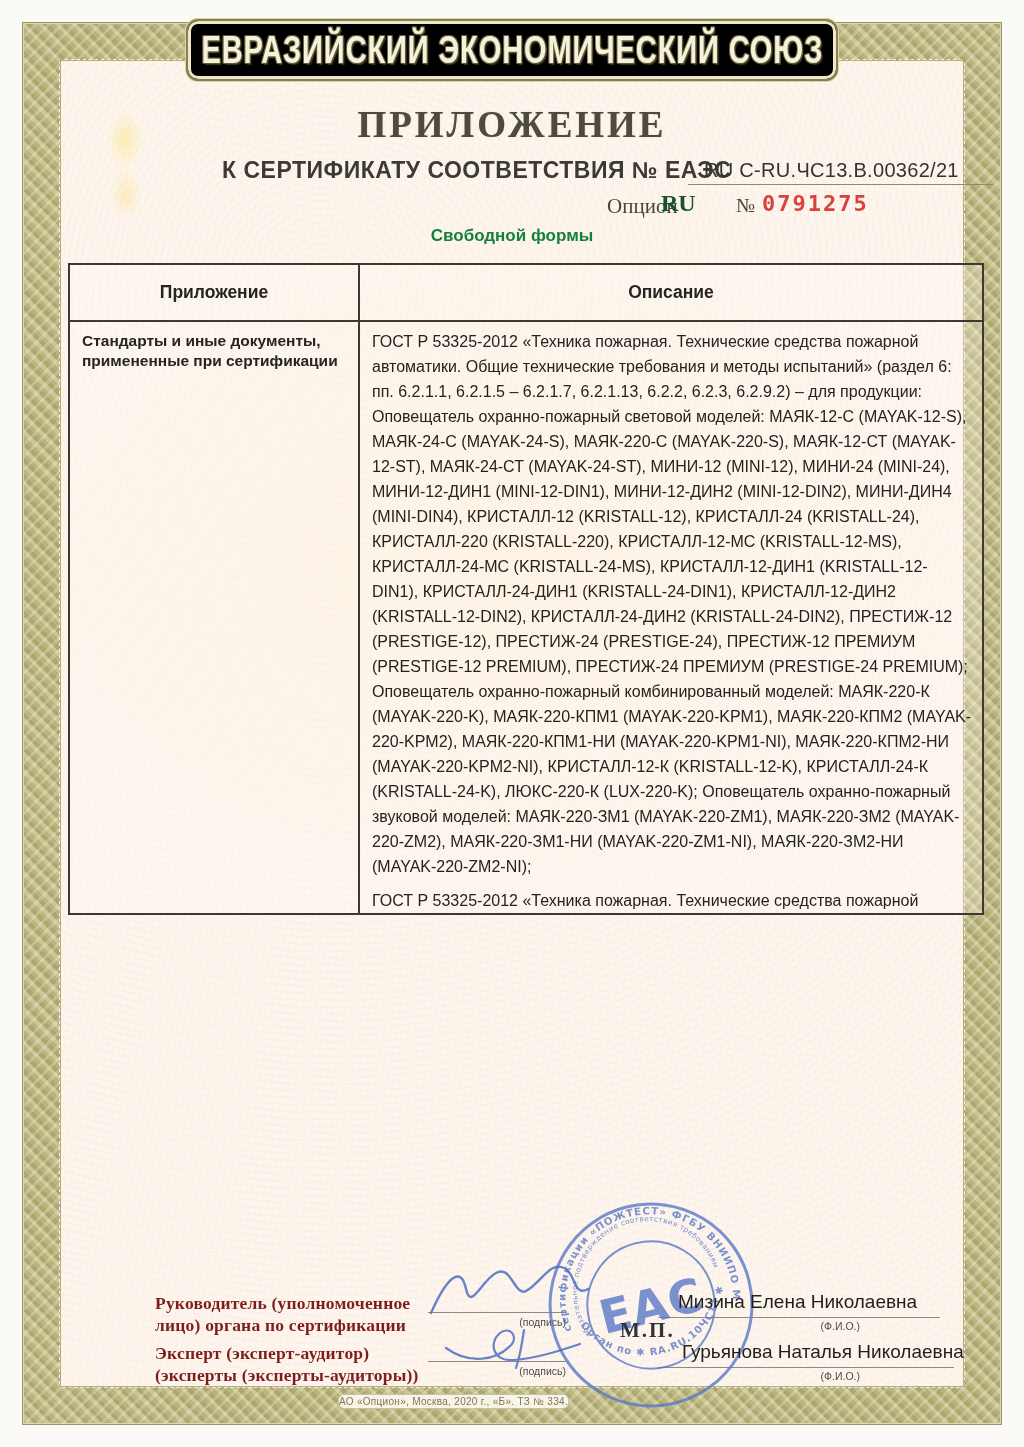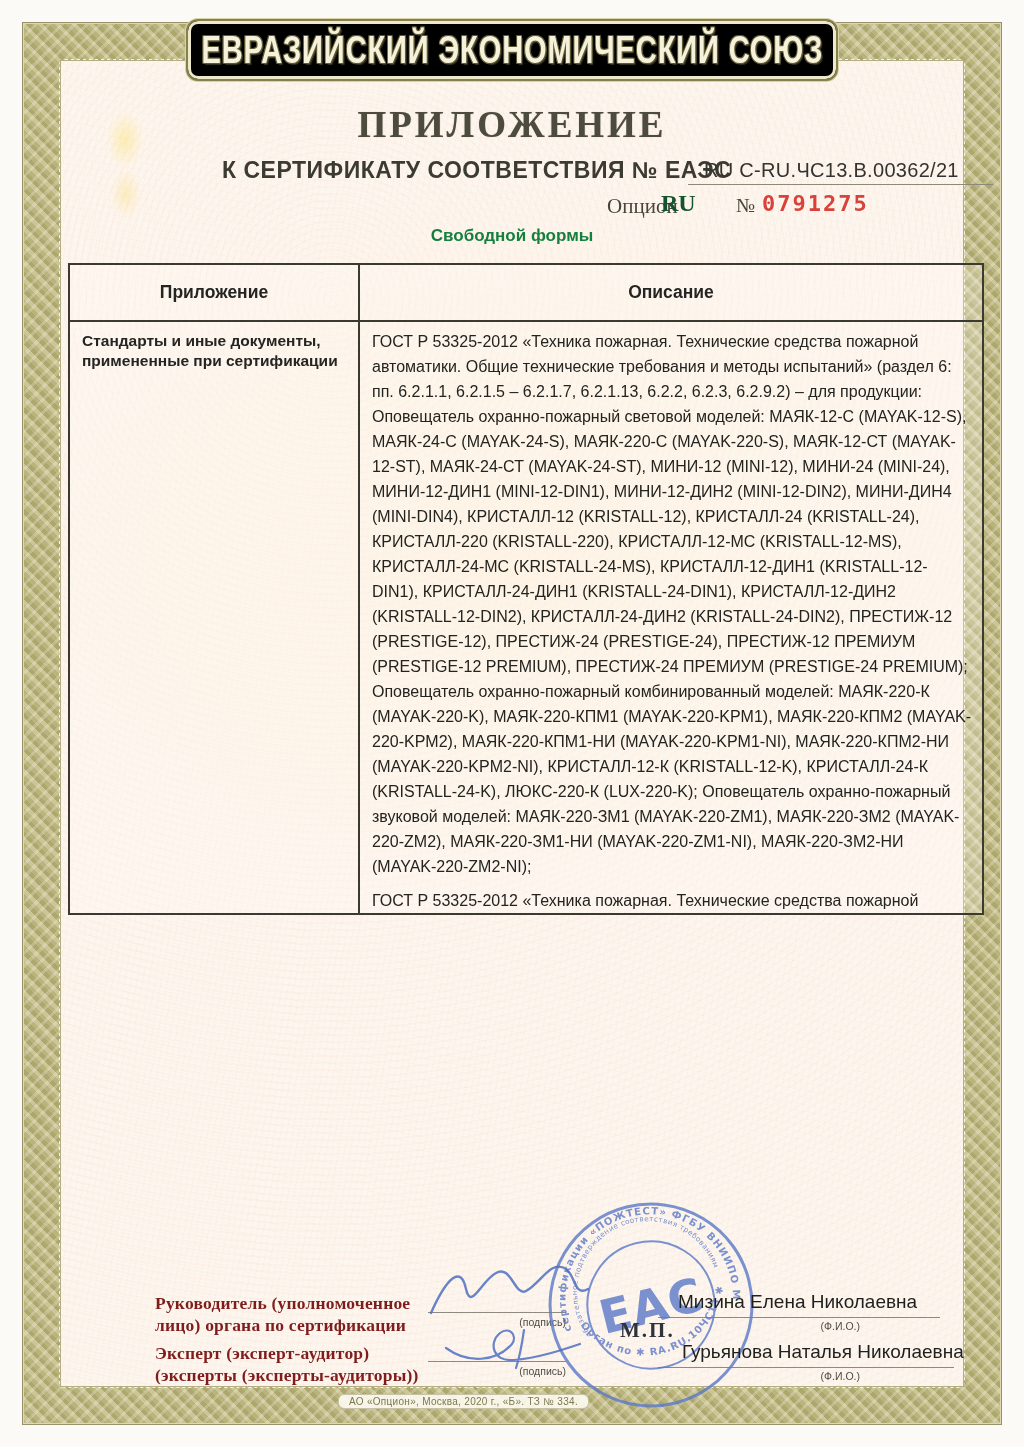--- a/index.html
+++ b/index.html
@@ -122,21 +122,21 @@
     font-size:21px;letter-spacing:2px;color:#2f333c;margin-left:15px;
   }
   .stamp-wrap{position:absolute;left:543px;top:1197px;width:216px;height:216px;z-index:4;opacity:.8;transform:rotate(-14deg);}
   .sig-ink{position:absolute;z-index:6;}
 
   
   .imprint{
     position:absolute;left:338px;top:1394px;z-index:6;
     background:rgba(252,250,240,.92);
     border:1px solid rgba(150,144,100,.5);
-    padding:1px 10px;border-radius:6px;
+    padding:1px 0;border-radius:6px;
     font-size:10px;color:#7d7850;letter-spacing:.3px;white-space:nowrap;
   }
 </style>
 </head>
 <body>
 
 <div class="frame">
   <div class="frame-wave"></div>
 </div>
 <div class="inner"></div>

